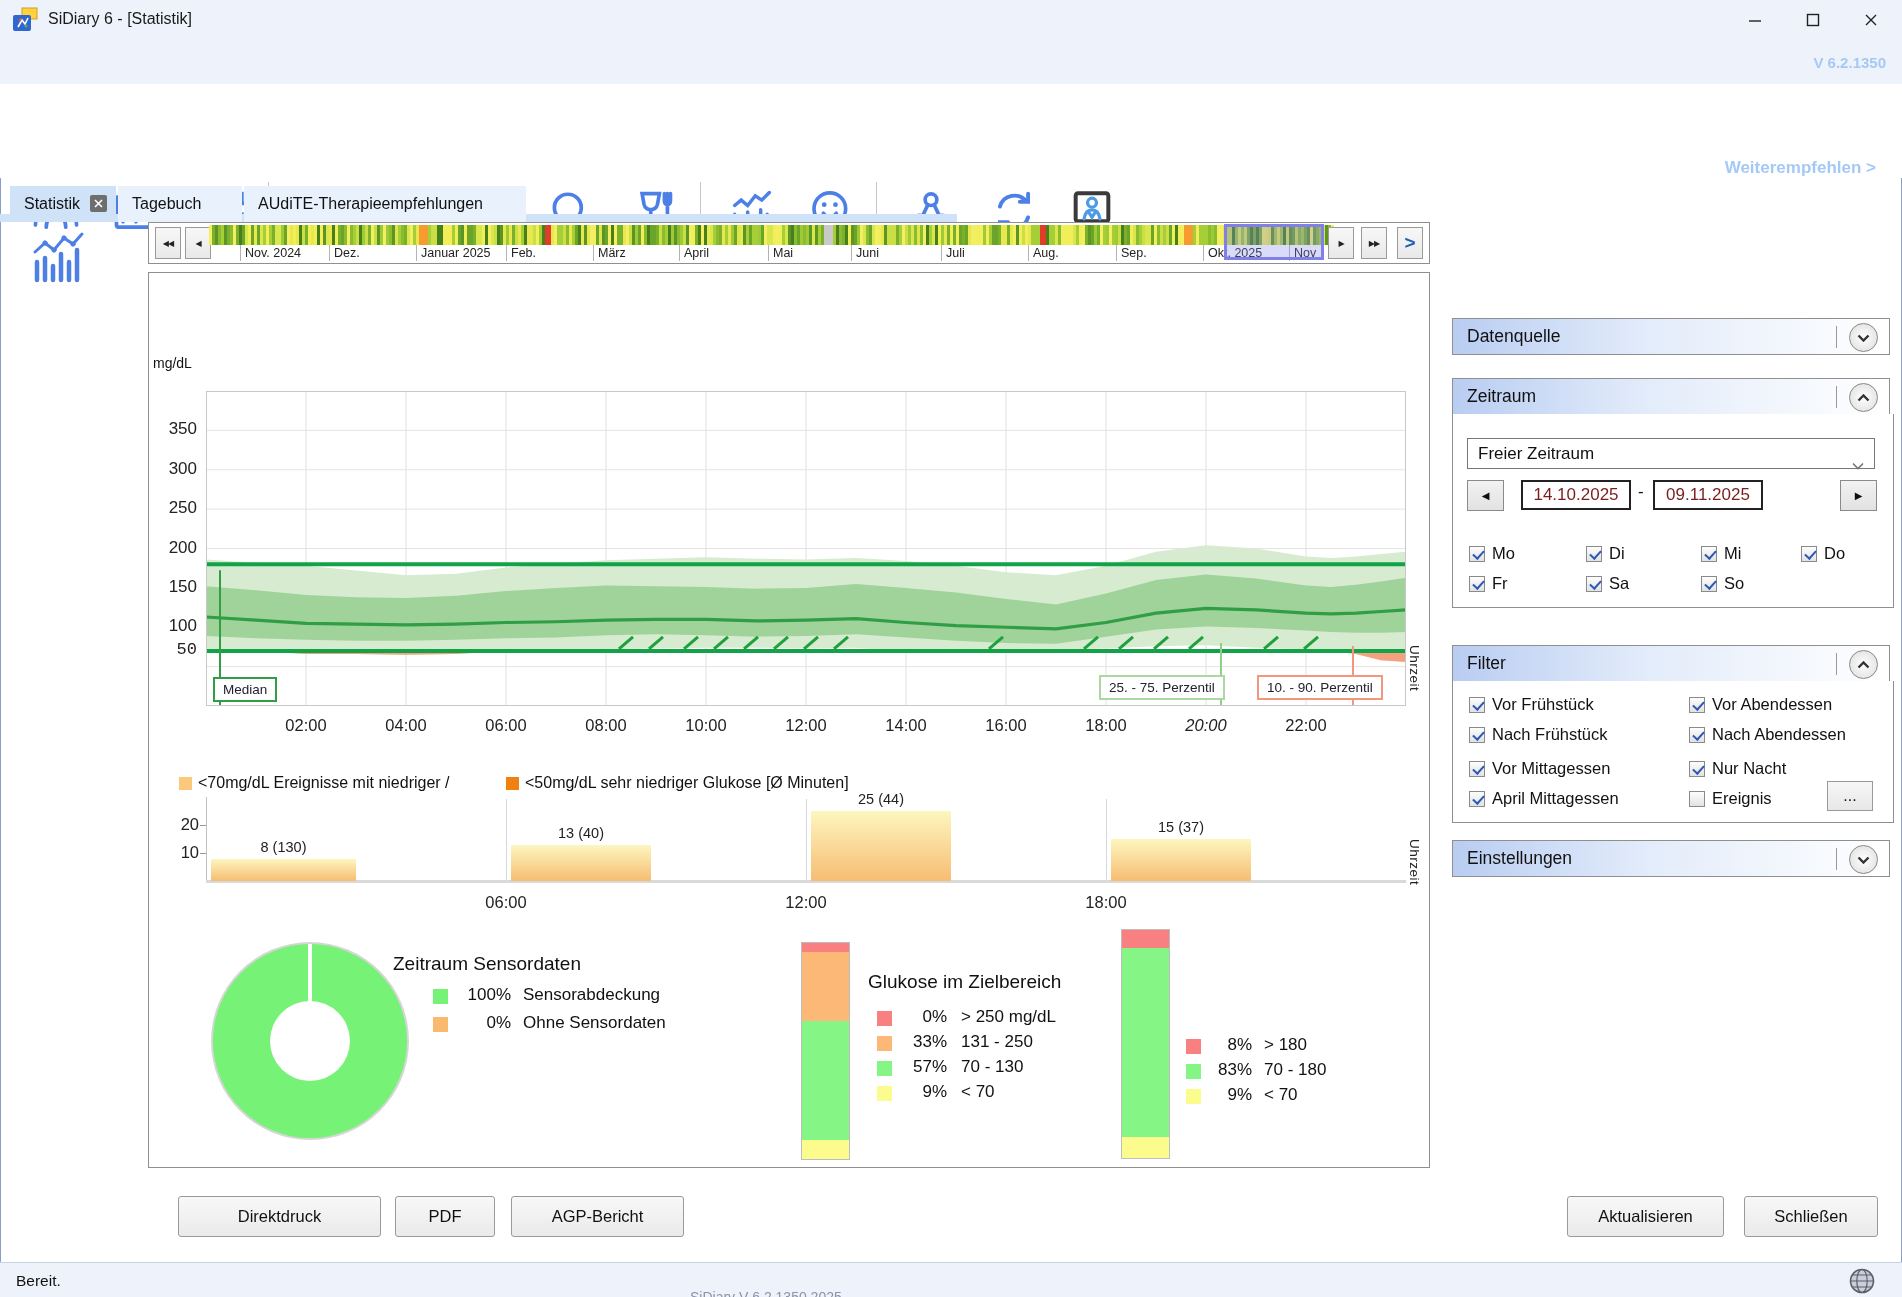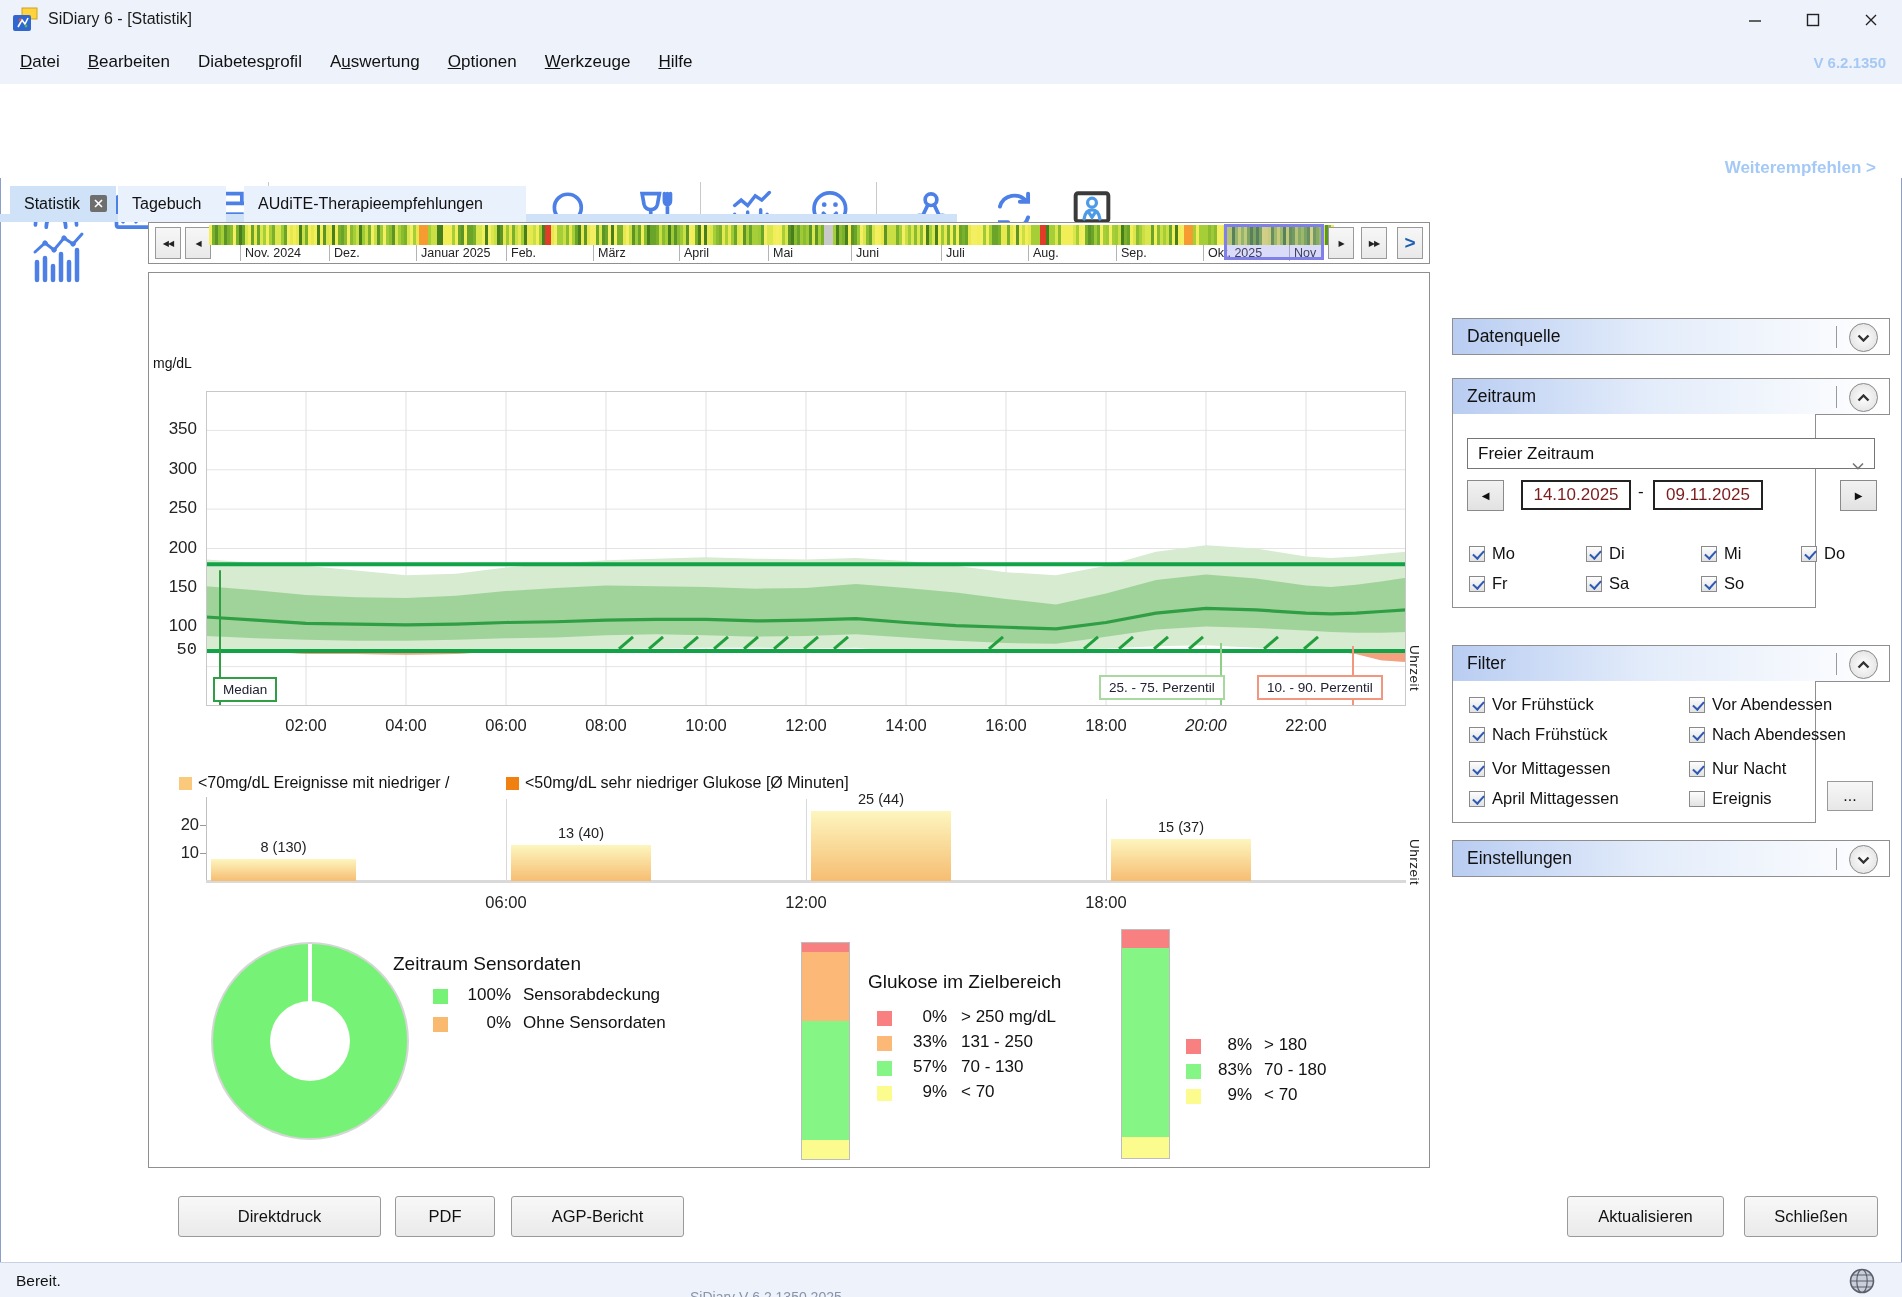--- a/index.html
+++ b/index.html
@@ -81,21 +81,21 @@
 
   
   .shead{position:absolute;left:1452px;width:438px;height:37px;border:1px solid #8f8f8f;box-sizing:border-box;
          background:linear-gradient(90deg,#b9cdf2 0%,#e3ecfa 45%,#ffffff 100%);}
   .shead .hl{position:absolute;left:14px;top:0;line-height:35px;font-size:17.5px;color:#111;}
   .shead .hdiv{position:absolute;right:52px;top:7px;width:1px;height:22px;background:#9a9a9a;}
   .chevbtn{position:absolute;right:11px;top:4px;width:27px;height:27px;border-radius:50%;
            border:1px solid #888;background:radial-gradient(#ffffff,#dcdcdc);
            display:flex;align-items:center;justify-content:center;}
   .focusdots{outline:1px dotted #444;outline-offset:-4px;}
-  .sbody{position:absolute;left:1452px;width:364px;border:1px solid #8f8f8f;border-top:none;background:#fff;box-sizing:border-box;}
+  .sbody{position:absolute;left:1452px;width:442px;border:1px solid #8f8f8f;border-top:none;background:#fff;box-sizing:border-box;}
   .select{position:absolute;left:14px;top:24px;width:408px;height:31px;border:1px solid #767676;box-sizing:border-box;
           font-size:17px;line-height:29px;padding-left:10px;background:#fff;}
   .selchev{position:absolute;right:10px;top:11px;}
   .arrbtn{position:absolute;top:66px;width:37px;height:31px;background:linear-gradient(#f2f2f2,#e2e2e2);
           border:1px solid #8a8a8a;box-sizing:border-box;display:flex;align-items:center;justify-content:center;
           font-size:10px;color:#111;}
   .datefield{position:absolute;top:66px;width:110px;height:30px;border:2px solid #222;box-sizing:border-box;
              font-size:17px;color:#7b1d1d;display:flex;align-items:center;justify-content:center;background:#fff;}
   .dash{position:absolute;top:68px;font-size:17px;color:#111;}
   .cbrow{position:absolute;display:flex;align-items:center;gap:7px;font-size:16.5px;color:#111;white-space:nowrap;}
@@ -141,29 +141,20 @@
         </svg>
     </div>
     <div class="winbtn" style="left:1842px">
       <svg width="14" height="14">
           <path d="M2 2l10 10M12 2L2 12" stroke="#222" stroke-width="1.4"></path>
         </svg>
     </div>
   </div>
 
   <div class="menubar">
-    <nav id="menu">
-        <span class="mitem"><u>D</u>atei</span>
-        <span class="mitem"><u>B</u>earbeiten</span>
-        <span class="mitem">Diabetes<u>p</u>rofil</span>
-        <span class="mitem">A<u>u</u>swertung</span>
-        <span class="mitem"><u>O</u>ptionen</span>
-        <span class="mitem"><u>W</u>erkzeuge</span>
-        <span class="mitem"><u>H</u>ilfe</span>
-      </nav>
     <span class="version">V 6.2.1350</span>
   </div>
 
   <div class="toolbar">
     <svg class="ticon" style="left:30px" viewBox="0 0 24 24" fill="none" stroke="#4d80e6" stroke-width="1.7" stroke-linecap="round">
       <circle cx="7" cy="8.5" r="2.3"></circle>
         <circle cx="17" cy="8.5" r="2.3"></circle>
         <circle cx="12" cy="7" r="2.5"></circle>
       <path d="M2.5 18c0-3 2-4.8 4.5-4.8M21.5 18c0-3-2-4.8-4.5-4.8M7.5 19c0-3.4 2-5.4 4.5-5.4s4.5 2 4.5 5.4"></path>
     </svg>
@@ -236,21 +227,21 @@
   <span class="promo">Weiterempfehlen &gt;</span>
   <div class="tabstrip-underlay"></div>
   <div class="tab active" style="left:10px;width:106px">
     <span class="tlabel">Statistik</span>
     <span class="tabclose">
       <svg width="9" height="9">
           <path d="M1 1l7 7M8 1L1 8" stroke="#fff" stroke-width="1.6"></path>
         </svg>
     </span>
   </div>
-  <div class="tab" style="left:118px;width:108px">
+  <div class="tab" style="left:118px;width:124px">
     <span class="tlabel">Tagebuch</span>
   </div>
   <div class="tab" style="left:244px;width:282px">
     <span class="tlabel">AUdiTE-Therapieempfehlungen</span>
   </div>
 
   <svg class="abs ministats" style="left:28px;top:228px" width="58" height="56" viewBox="0 0 58 56" fill="none" stroke="#4d80e6" stroke-linecap="round">
     <path d="M9 52V34M17 52V30M25 52V38M33 52V26M41 52V34M49 52V22" stroke-width="4.5"></path>
     <path d="M7 24l10-9 9 7 10-12 9 6 9-10" stroke-width="3"></path>
     <circle cx="17" cy="15" r="2.2" fill="#4d80e6"></circle>

